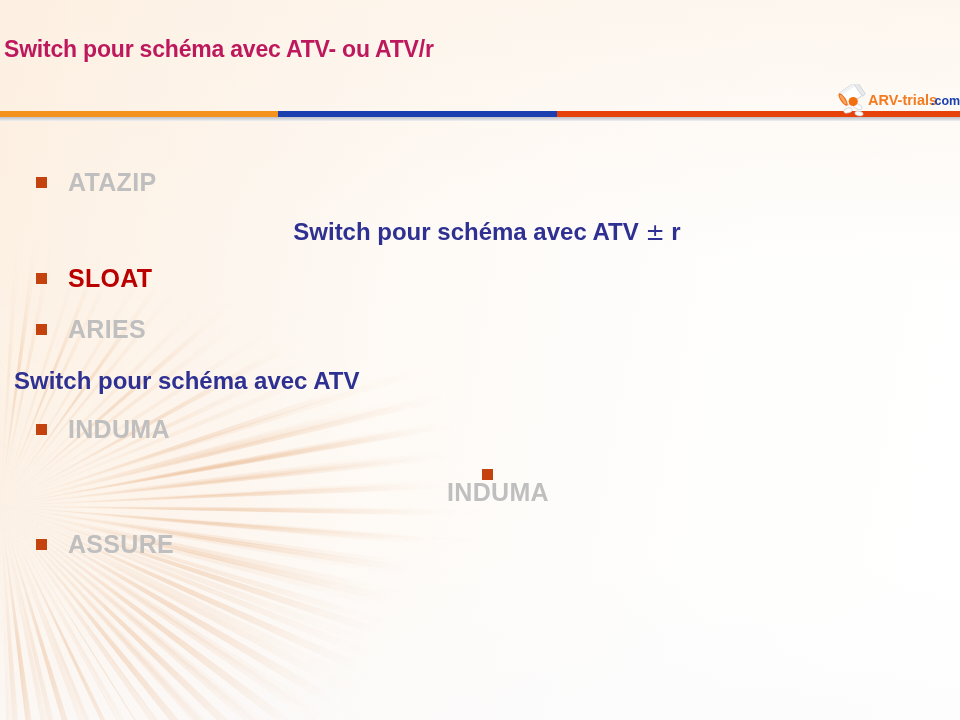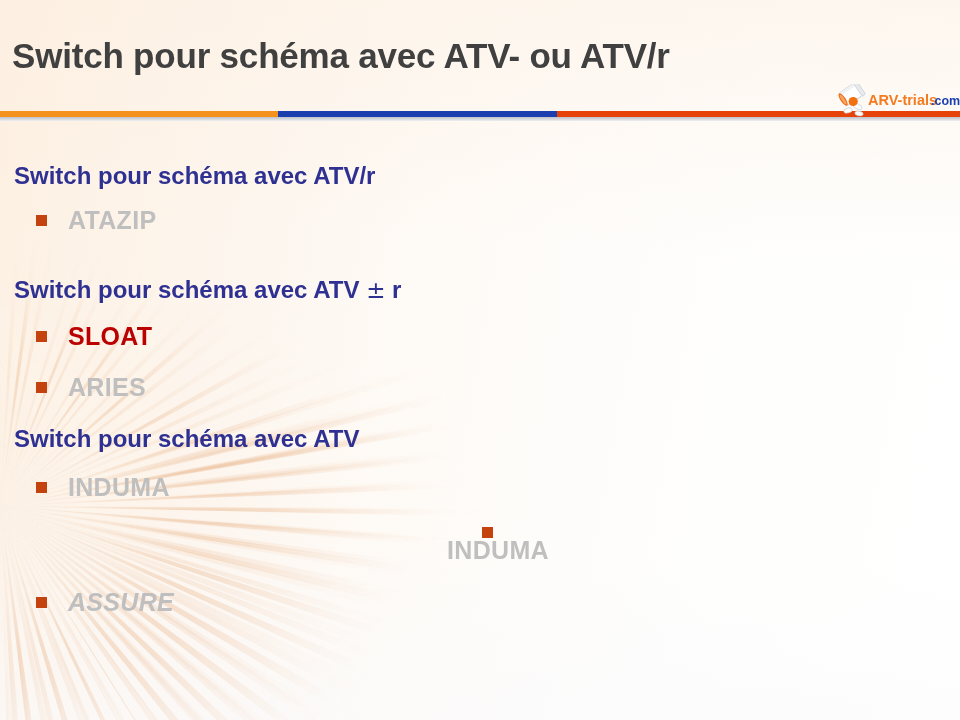--- a/index.html
+++ b/index.html
@@ -56,27 +56,27 @@
     height: 680px;
     z-index: 1;
     opacity: 0.92;
     pointer-events: none;
   }
   .starburst svg { display:block; width:100%; height:100%; }
 
   
   .title {
     position: absolute;
-    left: 12px;
+    left: 4px;
     top: 37px;
     width: 830px;
     z-index: 5;
-    font-size: 35px;
+    font-size: 23px;
     font-weight: bold;
-    color: #404040;
+    color: #be185d;
     letter-spacing: -0.2px;
     line-height: 1.1;
     white-space: nowrap;
   }
 
   
   .divider {
     position: absolute;
     left: 0;
     top: 111px;
@@ -156,27 +156,27 @@
     color: #bfbfbf;
     letter-spacing: 0.3px;
   }
   .bullet-label.highlight {
     color: #bb0000;
   }
 
   
   .s1-heading { margin-top: 14px; }
   .s1-b1      { margin-top: 20px; }
-  .s2-heading { margin-top: 45px; }
+  .s2-heading { margin-top: 25px; text-align: center; }
   .s2-b1      { margin-top: 22px; }
   .s2-b2      { margin-top: 26px; }
   .s3-heading { margin-top: 27px; }
   .s3-b1      { margin-top: 24px; }
   .s3-b2      { margin-top: 27px; flex-direction: column; }
-  .s3-b3      { margin-top: 27px; font-style: italic; }
+  .s3-b3      { margin-top: 27px; }
 </style>
 </head>
 <body>
 
 <div class="slide">
 
   <div class="bg-wash"></div>
   <div class="bg-wash-v"></div>
 
   <div class="starburst">
@@ -275,23 +275,20 @@
         <circle cx="20.2" cy="17.5" r="4.6" fill="#f2700f"></circle>
       </g>
       <text x="35" y="21" font-family="'Liberation Sans','DejaVu Sans',sans-serif" font-size="14.5" font-weight="bold" fill="#f47b20">ARV-trials</text>
       <text x="98" y="21" font-family="'Liberation Sans','DejaVu Sans',sans-serif" font-size="12.5" font-weight="bold" fill="#1b3fae">.com</text>
     </svg>
   </div>
 
   <div class="content">
 
     <div class="group">
-      <div class="group-heading s1-heading">
-        <span>Switch pour schéma avec ATV/r</span>
-      </div>
       <div class="bullet-row s1-b1">
         <span class="bullet-marker"></span>
         <span class="bullet-label">ATAZIP</span>
       </div>
     </div>
 
     <div class="group">
       <div class="group-heading s2-heading">
         <span>Switch pour schéma avec ATV </span><span class="pm">±</span><span> r</span>
       </div>

